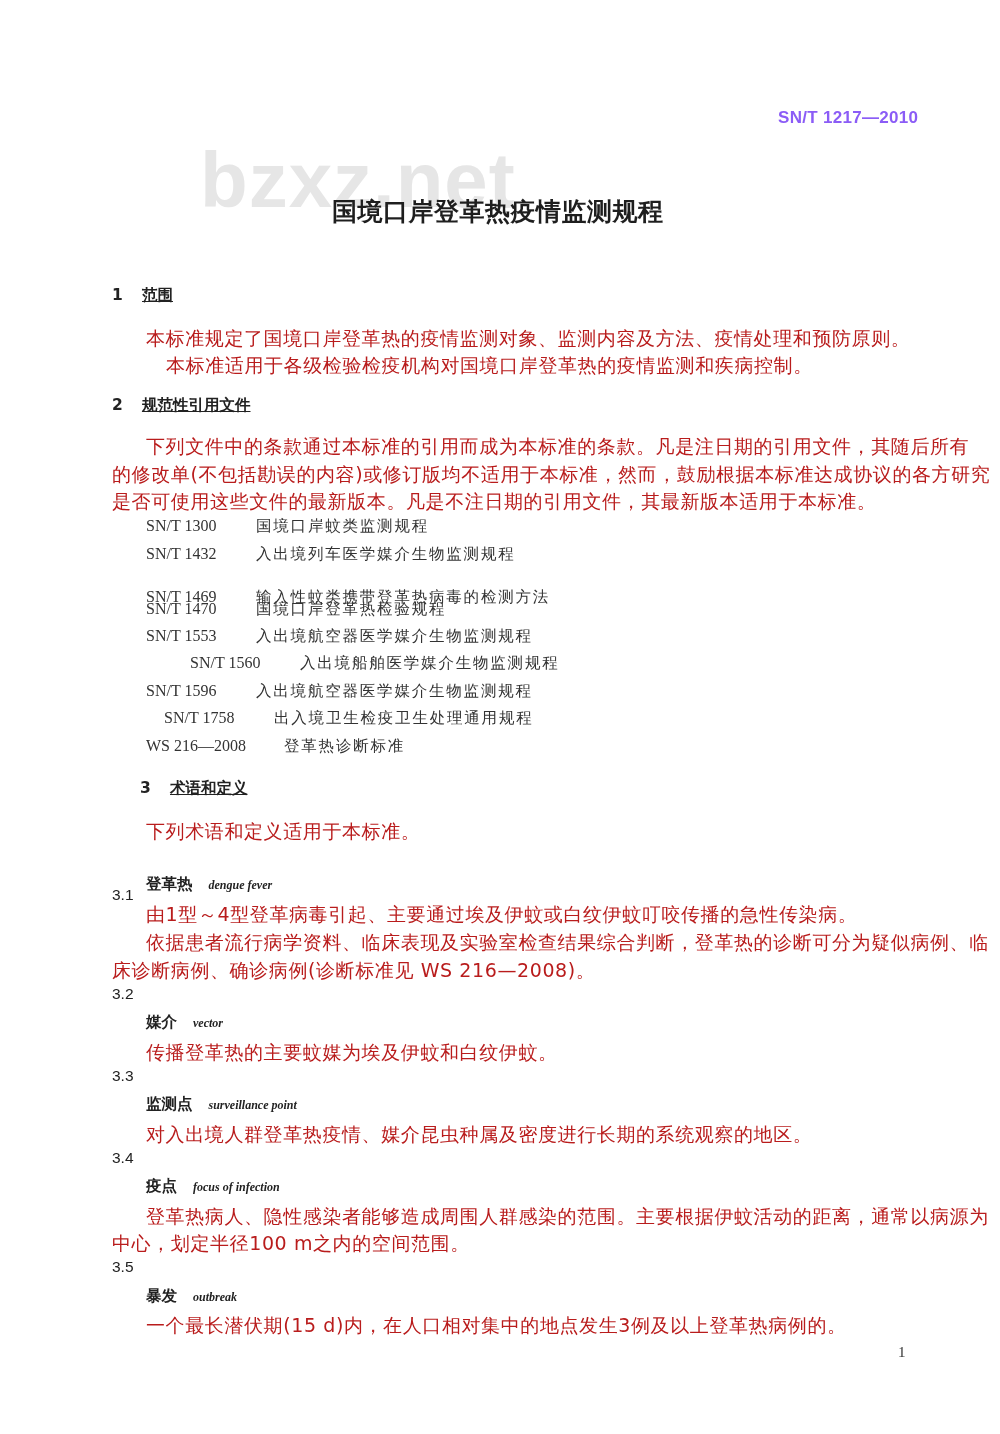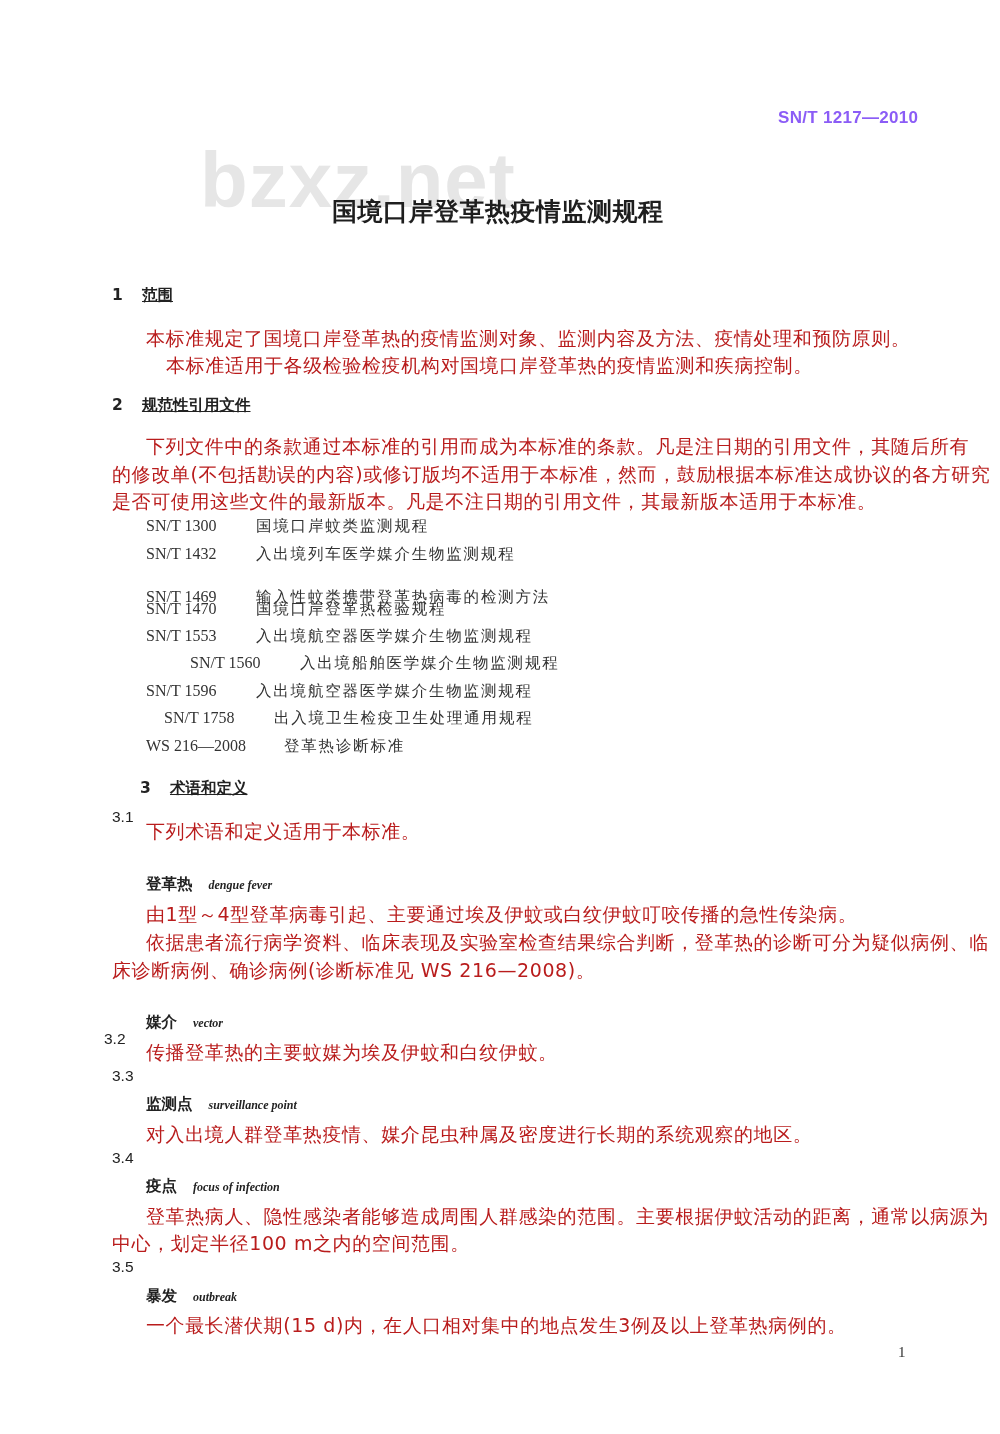--- a/index.html
+++ b/index.html
@@ -78,29 +78,29 @@
 </div>
 <div class="abs" style="left:146px; top:736px;">
   <span class="ref-code wide">WS 216—2008</span><span class="ref-title">登革热诊断标准</span>
 </div>
 
 <div class="abs sec-head" style="left:112px; top:778px;margin-left:28px;">
   <span class="sec-num">3</span><span>术语和定义</span>
 </div>
 <div class="abs para" style="left:146px; top:819px;">下列术语和定义适用于本标准。</div>
 
-<div class="abs clause-num" style="left:112px; top:808px;">3.1</div>
+<div class="abs clause-num" style="left:112px; top:886px;">3.1</div>
 <div class="abs term-line" style="left:146px; top:874px;">
   <span>登革热</span><span class="term-en">dengue fever</span>
 </div>
 <div class="abs para" style="left:146px; top:902px;">由1型～4型登革病毒引起、主要通过埃及伊蚊或白纹伊蚊叮咬传播的急性传染病。</div>
 <div class="abs para" style="left:146px; top:930px;">依据患者流行病学资料、临床表现及实验室检查结果综合判断，登革热的诊断可分为疑似病例、临</div>
 <div class="abs para" style="left:112px; top:958px;">床诊断病例、确诊病例(诊断标准见 WS 216—2008)。</div>
 
-<div class="abs clause-num" style="left:104px; top:985px;margin-top:45px;">3.2</div>
+<div class="abs clause-num" style="left:112px; top:985px;">3.2</div>
 <div class="abs term-line" style="left:146px; top:1012px;">
   <span>媒介</span><span class="term-en">vector</span>
 </div>
 <div class="abs para" style="left:146px; top:1040px;">传播登革热的主要蚊媒为埃及伊蚊和白纹伊蚊。</div>
 
 <div class="abs clause-num" style="left:112px; top:1067px;">3.3</div>
 <div class="abs term-line" style="left:146px; top:1094px;">
   <span>监测点</span><span class="term-en">surveillance point</span>
 </div>
 <div class="abs para" style="left:146px; top:1122px;">对入出境人群登革热疫情、媒介昆虫种属及密度进行长期的系统观察的地区。</div>

